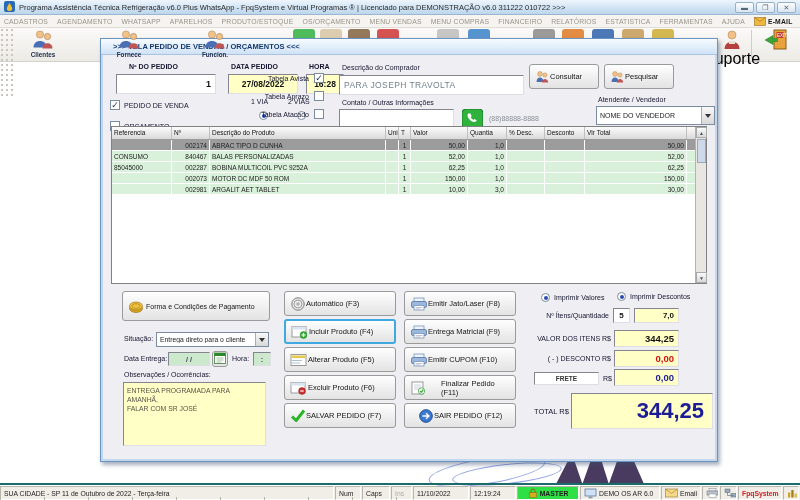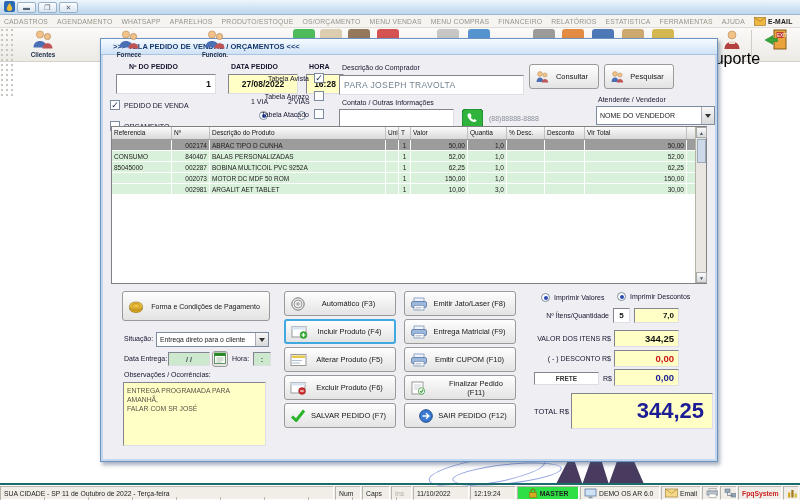--- a/index.html
+++ b/index.html
@@ -54,21 +54,21 @@
   .val-c { justify-content:center; font-weight:bold; color:#111; }
 
   .cb { position:absolute; width:10px; height:10px; background:#fff; border:1px solid #7b8ca0;
     font-size:9px; line-height:8px; text-align:center; color:#21335a; }
   .radio { position:absolute; width:9px; height:9px; border-radius:50%; background:#fff; border:1px solid #7b8ca0; }
   .radio.on::after { content:''; display:block; width:4px; height:4px; margin:1.5px; border-radius:50%; background:#2a4ab5; }
 
   .btn { position:absolute; display:flex; align-items:center; background:linear-gradient(#fefefe,#e3e3e3);
     border:1px solid #9a9a9a; border-radius:3px; font-size:7.5px; color:#161616; cursor:default; }
   .btn .icon { margin-left:5px; display:flex; }
-  .btn .blabel { flex:1; text-align:center; padding-right:4px; }
+  .btn .blabel { flex:1; padding-right:4px; }
   .btn.hl { border:2px solid #3fa9e0; }
 
   .dropdown { position:absolute; background:#fff; border:1px solid #7b8ca0; display:flex; align-items:center; font-size:7px; color:#222; }
   .dropdown .dtext { flex:1; padding-left:3px; white-space:nowrap; overflow:hidden; }
   .dropdown .darrow { width:13px; align-self:stretch; background:linear-gradient(#f8f8f8,#d8d8d8);
     border-left:1px solid #aab; display:flex; align-items:center; justify-content:center; }
   .tri { width:0; height:0; border-left:3px solid transparent; border-right:3px solid transparent; border-top:4px solid #333; }
 
   
   #grid { position:absolute; left:10px; top:71px; width:596px; height:158px; background:#fff; border:1px solid #808080; }
@@ -95,20 +95,21 @@
     background:repeating-linear-gradient(90deg, #b8b5ad 0 1px, transparent 1px 44px); }
 </style>
 </head>
 <body>
 
 <div id="titlebar">
   <span class="icon"><svg width="11" height="11">
         <rect width="11" height="11" rx="2" fill="#2a6ab5"></rect>
         <path d="M2.8 7.2c.9-2.6 2-3.9 2.7-5.2.7 1.3 1.8 2.6 2.7 5.2a2.7 2.7 0 11-5.4 0z" fill="#f5c030"></path>
       </svg></span>
+  <span class="t">Programa Assistência Técnica Refrigeração v6.0 Plus WhatsApp - FpqSystem e Virtual Programas ® | Licenciado para  DEMONSTRAÇÃO v6.0 311222 010722 &gt;&gt;&gt;</span>
   <span class="winbtn">▬</span>
   <span class="winbtn">❐</span>
   <span class="winbtn">✕</span>
 </div>
 
 <div id="menubar">
     <span class="menu-item">CADASTROS</span>
     <span class="menu-item">AGENDAMENTO</span>
     <span class="menu-item">WHATSAPP</span>
     <span class="menu-item">APARELHOS</span>

